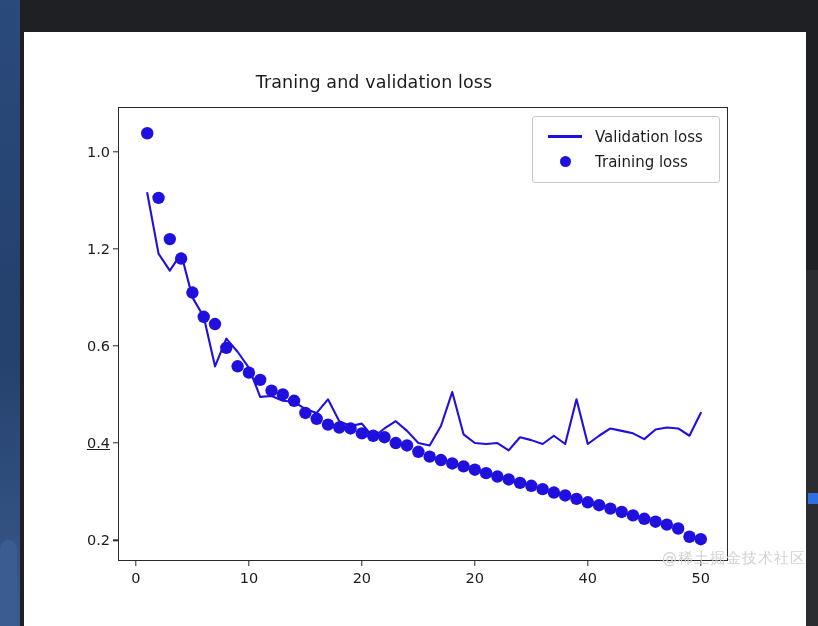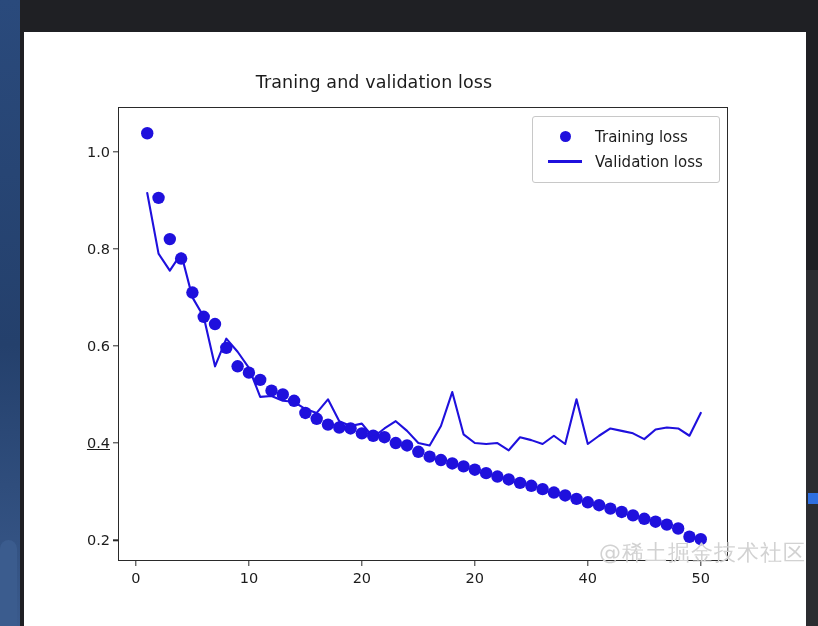--- a/index.html
+++ b/index.html
@@ -173,21 +173,21 @@
     font-size: 15px;
     color: #1c1c1c;
     margin-left: 8px;
     white-space: nowrap;
   }
 
   
   .watermark {
     position: absolute;
     right: 0px; bottom: 6px;
-    font-size: 22px;
+    font-size: 15px;
     color: #d2d2d2;
     font-family: "DejaVu Sans", sans-serif;
     white-space: nowrap;
     letter-spacing: 1px;
   }
 </style>
 </head>
 <body>
 
 <div id="screen">
@@ -258,38 +258,38 @@
               <circle cx="559.17" cy="420.50" r="6.2" fill="#1f10dd"></circle>
               <circle cx="570.46" cy="428.75" r="6.2" fill="#1f10dd"></circle>
               <circle cx="581.76" cy="431.18" r="6.2" fill="#1f10dd"></circle>
             </g>
             <polyline points="28.24,84.97 39.54,145.67 50.83,162.66 62.13,145.67 73.43,189.37 84.72,208.79 96.02,258.32 107.31,230.64 118.61,243.75 129.91,259.78 141.20,288.91 152.50,287.94 163.80,292.79 175.09,293.76 186.39,301.05 197.69,304.93 208.98,291.34 220.28,313.19 231.57,318.04 242.87,315.61 254.17,329.21 265.46,320.47 276.76,313.19 288.06,322.90 299.35,335.04 310.65,337.47 321.94,318.04 333.24,284.05 344.54,326.30 355.83,335.04 367.13,336.01 378.43,335.04 389.72,342.32 401.02,329.21 412.31,332.12 423.61,336.01 434.91,327.75 446.20,336.01 457.50,291.34 468.80,336.01 480.09,327.75 491.39,320.47 502.69,322.90 513.98,325.33 525.28,331.15 536.57,321.44 547.87,319.50 559.17,320.47 570.46,327.75 581.76,304.93" fill="none" stroke="#1f10dd" stroke-width="2.1" stroke-linejoin="round" stroke-linecap="round"></polyline>
           </svg>
 
         <div class="legend">
           <div class="legend-row">
             <span class="legend-key">
+              <span class="legend-line"></span>
+            </span>
+            <span class="legend-label">Validation loss</span>
+          </div>
+          <div class="legend-row">
+            <span class="legend-key">
               <span class="legend-dot"></span>
             </span>
             <span class="legend-label">Training loss</span>
-          </div>
-          <div class="legend-row">
-            <span class="legend-key">
-              <span class="legend-line"></span>
-            </span>
-            <span class="legend-label">Validation loss</span>
           </div>
         </div>
       <div class="ytick" style="top: 432.15px; text-align: right;">0.2</div>
           <div class="ytick-mark" style="top: 432.15px;"></div>
           <div class="ytick" style="top: 335.037px; text-decoration: underline;">0.4</div>
           <div class="ytick-mark" style="top: 335.037px;"></div>
           <div class="ytick" style="top: 237.925px;">0.6</div>
           <div class="ytick-mark" style="top: 237.925px;"></div>
-          <div class="ytick" style="top: 140.813px;">0.8</div>
+          <div class="ytick" style="top: 140.813px;">1.2</div>
           <div class="ytick-mark" style="top: 140.813px;"></div>
           <div class="ytick" style="top: 43.7005px;">1.0</div>
           <div class="ytick-mark" style="top: 43.7005px;"></div>
           <div class="xtick" style="left: 16.9444px;">0</div>
           <div class="xtick-mark" style="left: 16.9444px;"></div>
           <div class="xtick" style="left: 129.907px;">10</div>
           <div class="xtick-mark" style="left: 129.907px;"></div>
           <div class="xtick" style="left: 242.87px;">20</div>
           <div class="xtick-mark" style="left: 242.87px;"></div>
           <div class="xtick" style="left: 355.833px;">20</div>

